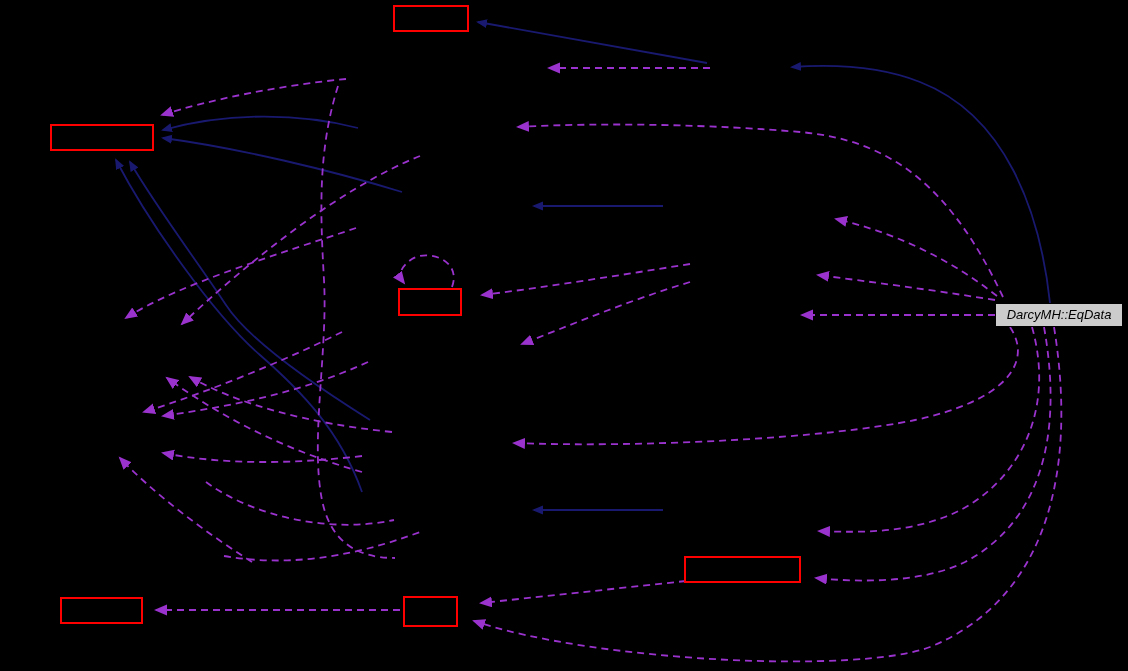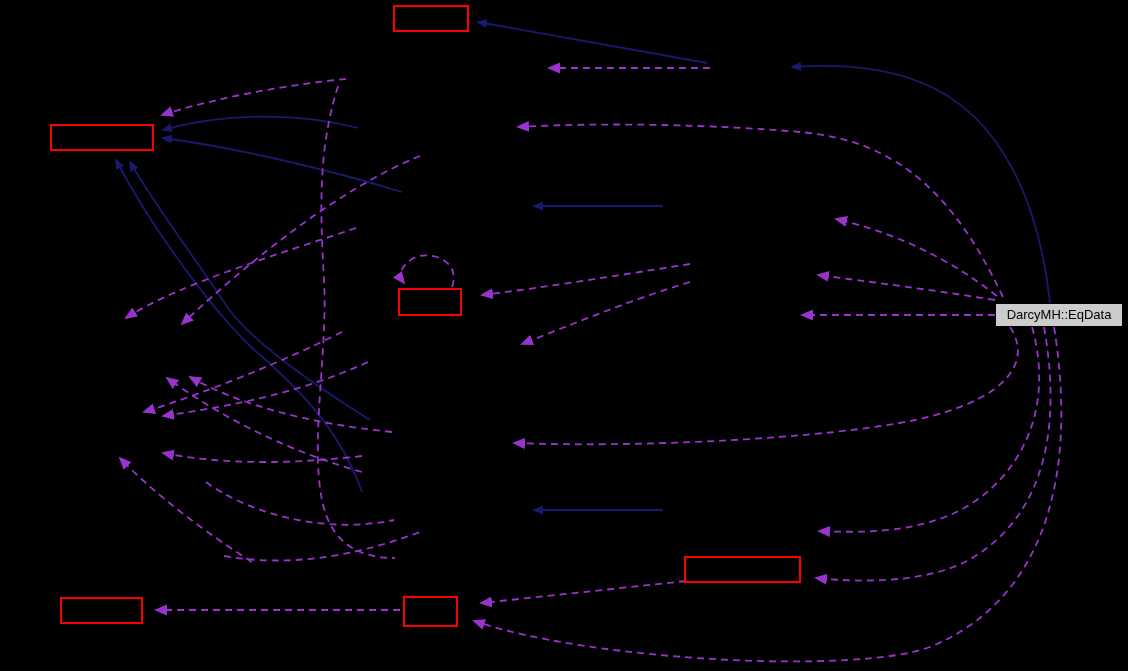--- a/index.html
+++ b/index.html
@@ -117,17 +117,17 @@
   <div class="node" style="left:50px; top:124px; width:104px; height:27px;"></div>
 
   <div class="node" style="left:398px; top:288px; width:64px; height:28px;"></div>
 
   <div class="node" style="left:684px; top:556px; width:117px; height:27px;"></div>
 
   <div class="node" style="left:403px; top:596px; width:55px; height:31px;"></div>
 
   <div class="node" style="left:60px; top:597px; width:83px; height:27px;"></div>
 
-  <div class="main-node" style="left:995px; top:303px; width:128px; height:24px;">
+  <div class="main-node" style="left:995px; top:303px; width:128px; height:24px;font-style:italic;">
     <span>DarcyMH::EqData</span>
   </div>
 
 </div>
 
 </body></html>

